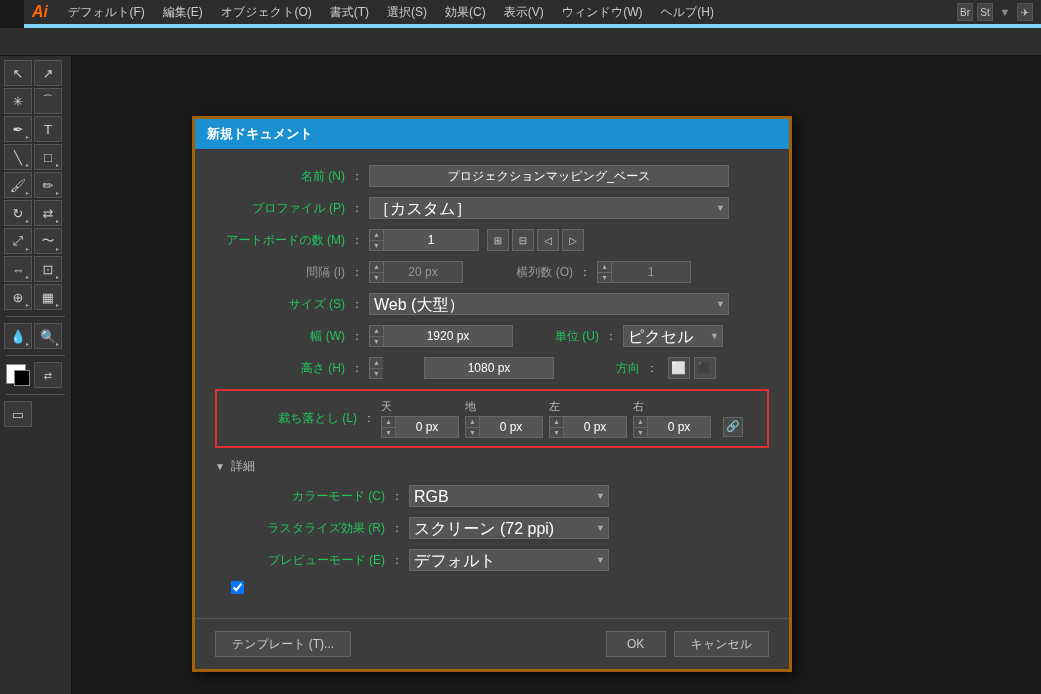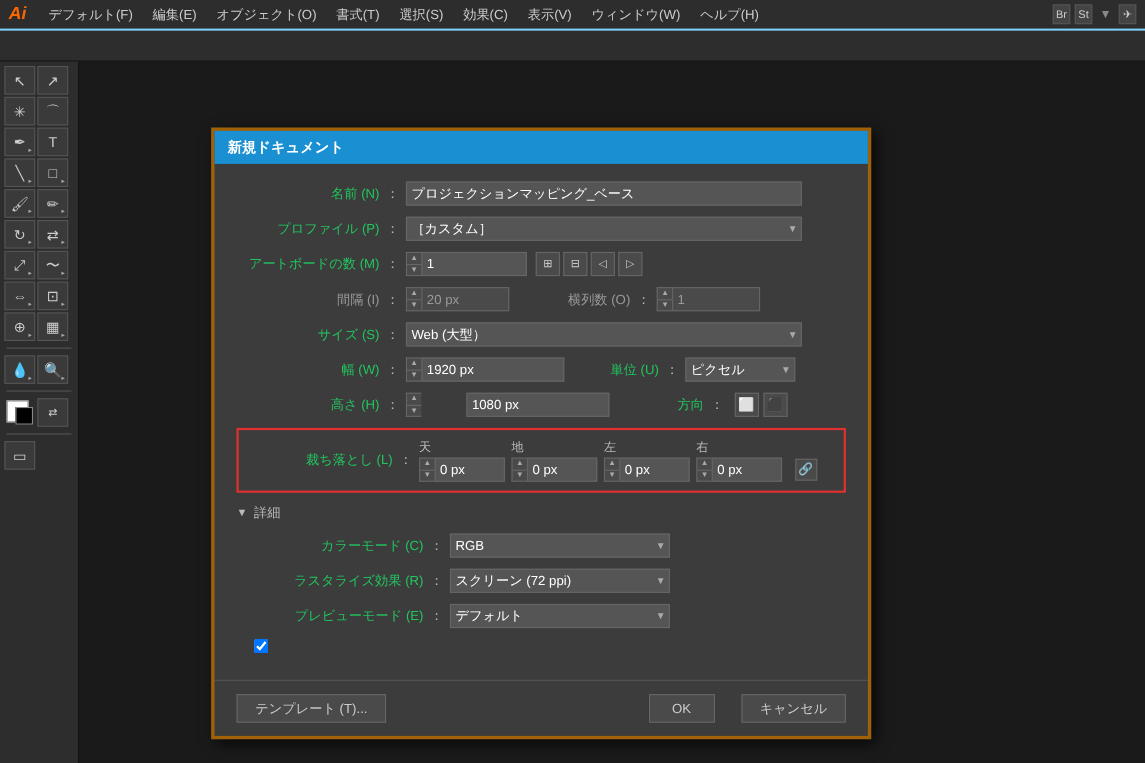--- a/index.html
+++ b/index.html
@@ -13,21 +13,22 @@
       overflow: hidden;
     }
 
     
     .menu-bar {
       background: #2d2d2d;
       height: 28px;
       display: flex;
       align-items: center;
       padding: 0 8px;
-      border-bottom: 2px solid #7dd3fc;
+      border-bottom: 4px solid #7dd3fc;
+      margin-left: 24px;
     }
     .menu-bar-logo {
       color: #ff6600;
       font-weight: bold;
       font-size: 16px;
       margin-right: 12px;
       font-style: italic;
     }
     .menu-bar-items {
       display: flex;
@@ -191,28 +192,29 @@
       color: #bbb;
     }
     .form-input {
       height: 22px;
       background: #555;
       border: 1px solid #666;
       color: #fff;
       padding: 0 4px;
       font-size: 12px;
       font-family: "Meiryo", sans-serif;
+      text-align: center;
     }
     .form-select {
       height: 22px;
       background: #555;
       border: 1px solid #666;
       color: #fff;
       padding: 0 4px;
-      font-size: 12px;
+      font-size: 16px;
       font-family: "Meiryo", sans-serif;
       cursor: pointer;
       appearance: none;
       -webkit-appearance: none;
       padding-right: 20px;
       position: relative;
     }
     .select-wrapper {
       position: relative;
       display: inline-block;
@@ -360,21 +362,21 @@
       cursor: pointer;
       font-size: 12px;
       font-family: "Meiryo", sans-serif;
     }
     .dialog-btn-primary {
       background: #4a4a4a;
       min-width: 60px;
     }
     .dialog-footer-right {
       display: flex;
-      gap: 24px;
+      gap: 8px;
     }
 
     .checkbox-row {
       display: flex;
       align-items: center;
       margin-bottom: 8px;
     }
     .checkbox-row input[type=checkbox] {
       margin-right: 6px;
     }

